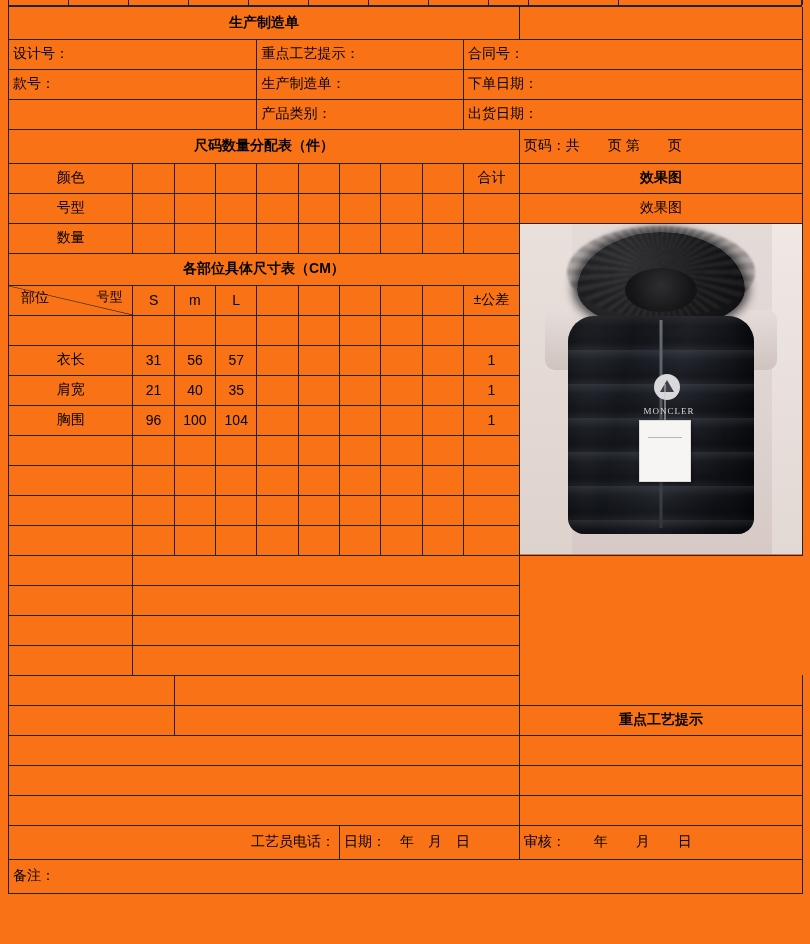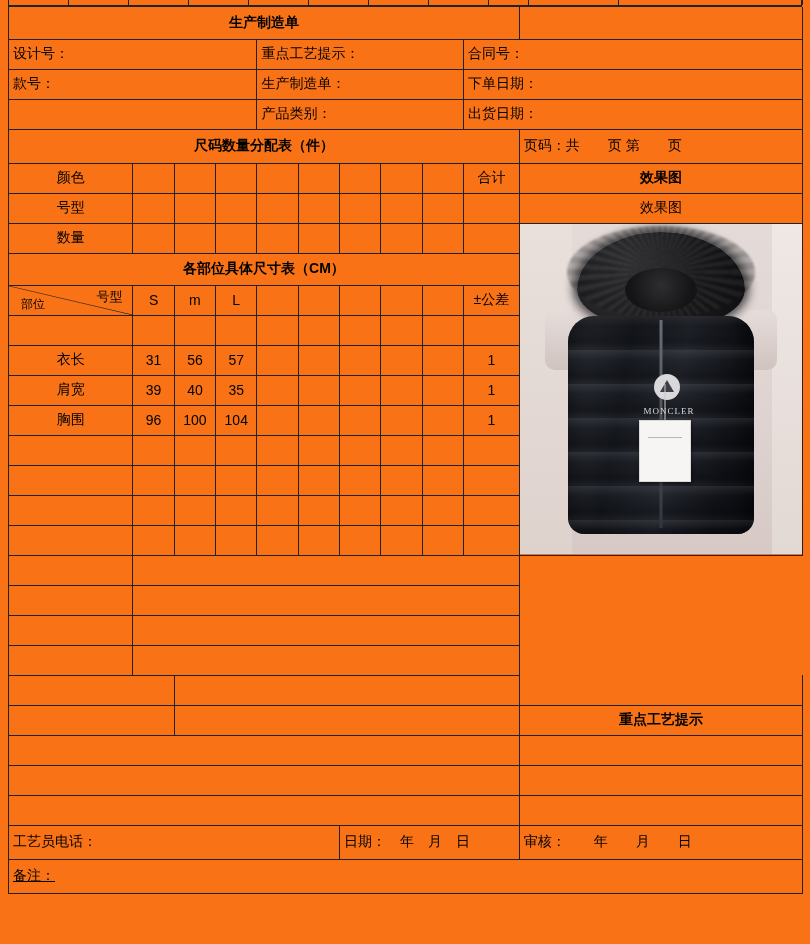--- a/index.html
+++ b/index.html
@@ -82,22 +82,22 @@
     left: 0; top: 0;
     width: 100%; height: 100%;
   }
   .diag .tr {
     position: absolute;
     right: 10px; top: 2px;
     font-size: 13px;
   }
   .diag .bl {
     position: absolute;
-    left: 12px; bottom: 2px;
-    font-size: 12px;
+    left: 12px; bottom: 8px;
+    font-size: 14px;
   }
 
   
   .photo-cell { padding: 0 !important; }
   .photo-wrap {
     position: relative;
     width: 100%;
     height: 330px;
     background: #efe7e4;
     overflow: hidden;
@@ -408,21 +408,21 @@
         <td class="c">57</td>
         <td class="c"></td>
         <td class="c"></td>
         <td class="c"></td>
         <td class="c"></td>
         <td class="c"></td>
         <td class="c">1</td>
       </tr>
       <tr>
         <td class="c">肩宽</td>
-        <td class="c">39</td>
+        <td class="c">21</td>
         <td class="c">40</td>
         <td class="c">35</td>
         <td class="c"></td>
         <td class="c"></td>
         <td class="c"></td>
         <td class="c"></td>
         <td class="c"></td>
         <td class="c">1</td>
       </tr>
       <tr>
@@ -520,24 +520,24 @@
       <tr>
         <td colspan="10"></td>
         <td></td>
       </tr>
       <tr>
         <td colspan="10"></td>
         <td></td>
       </tr>
 
       <tr>
-        <td colspan="6" class="l label" style="height:34px;">工艺员电话：</td>
+        <td colspan="6" class="l label" style="height:34px;text-align:right;">工艺员电话：</td>
         <td colspan="4" class="l label">日期：　年　月　日</td>
         <td class="l label">审核：　　年　　月　　日</td>
       </tr>
 
       <tr>
-        <td colspan="11" class="l label" style="height:34px;text-decoration:underline;">备注：</td>
+        <td colspan="11" class="l label" style="height:34px;">备注：</td>
       </tr>
     </tbody>
       </table>
   </div>
 </div>
 
 </body></html>

